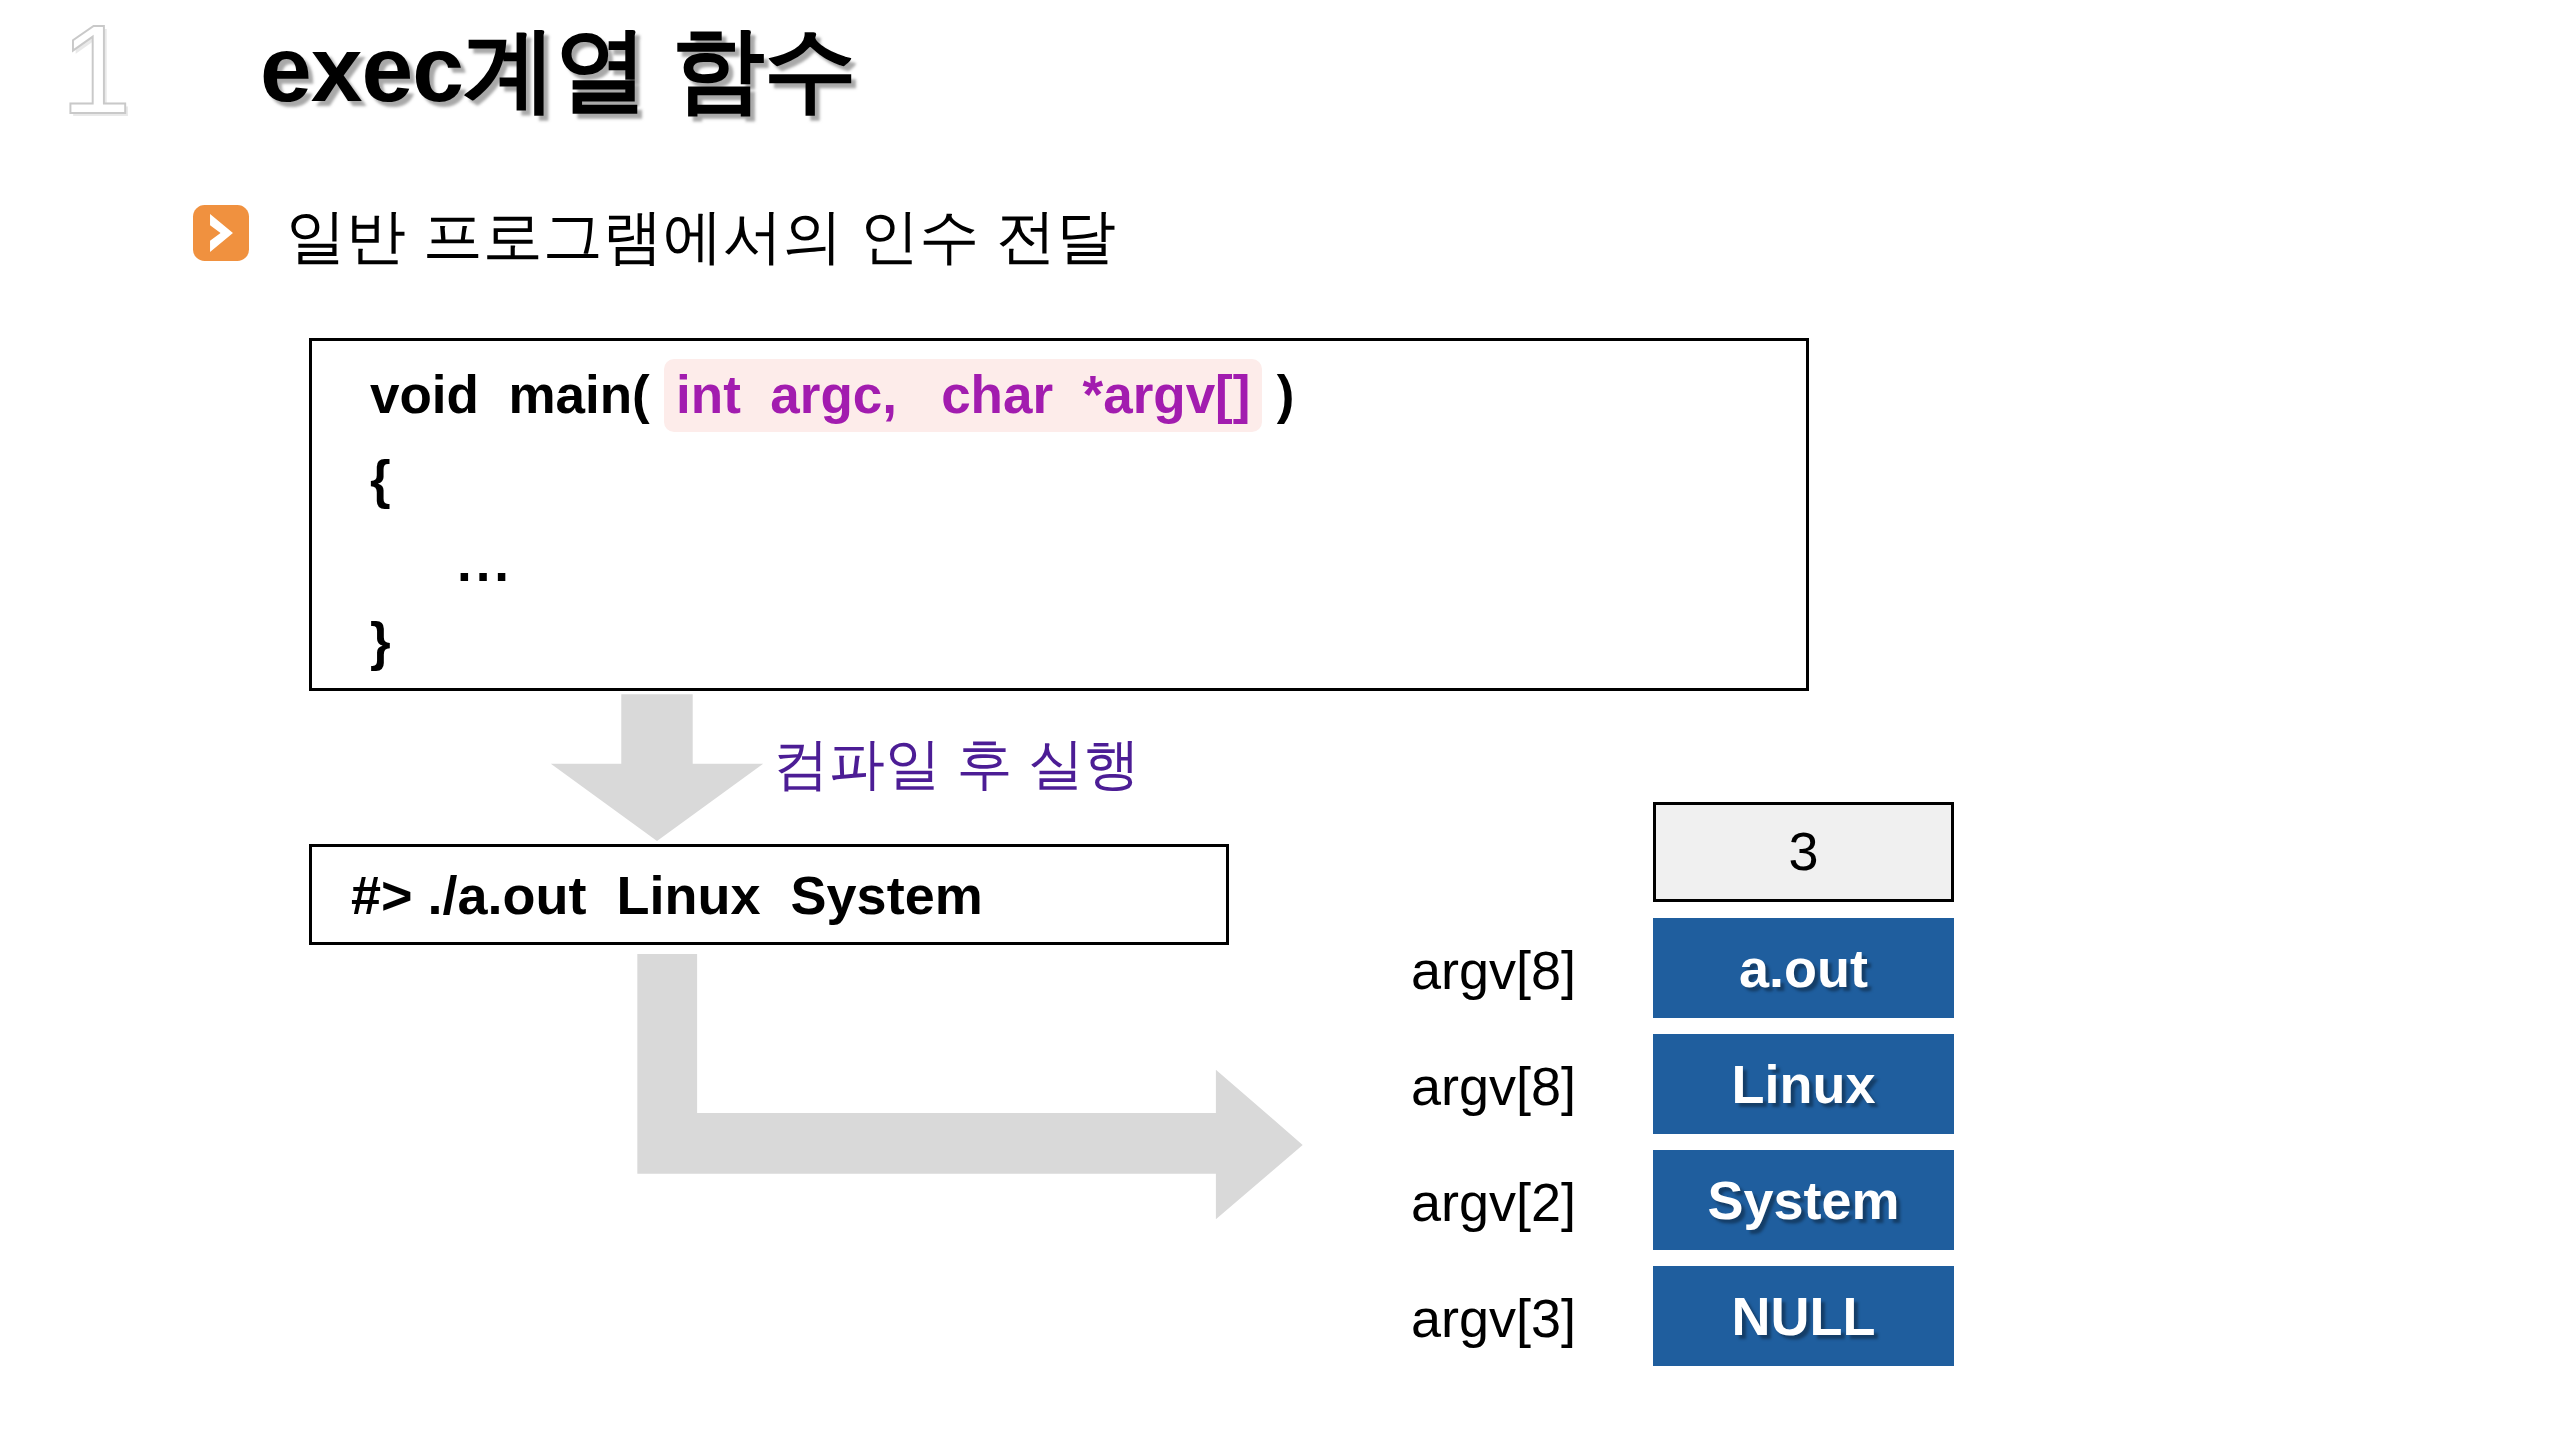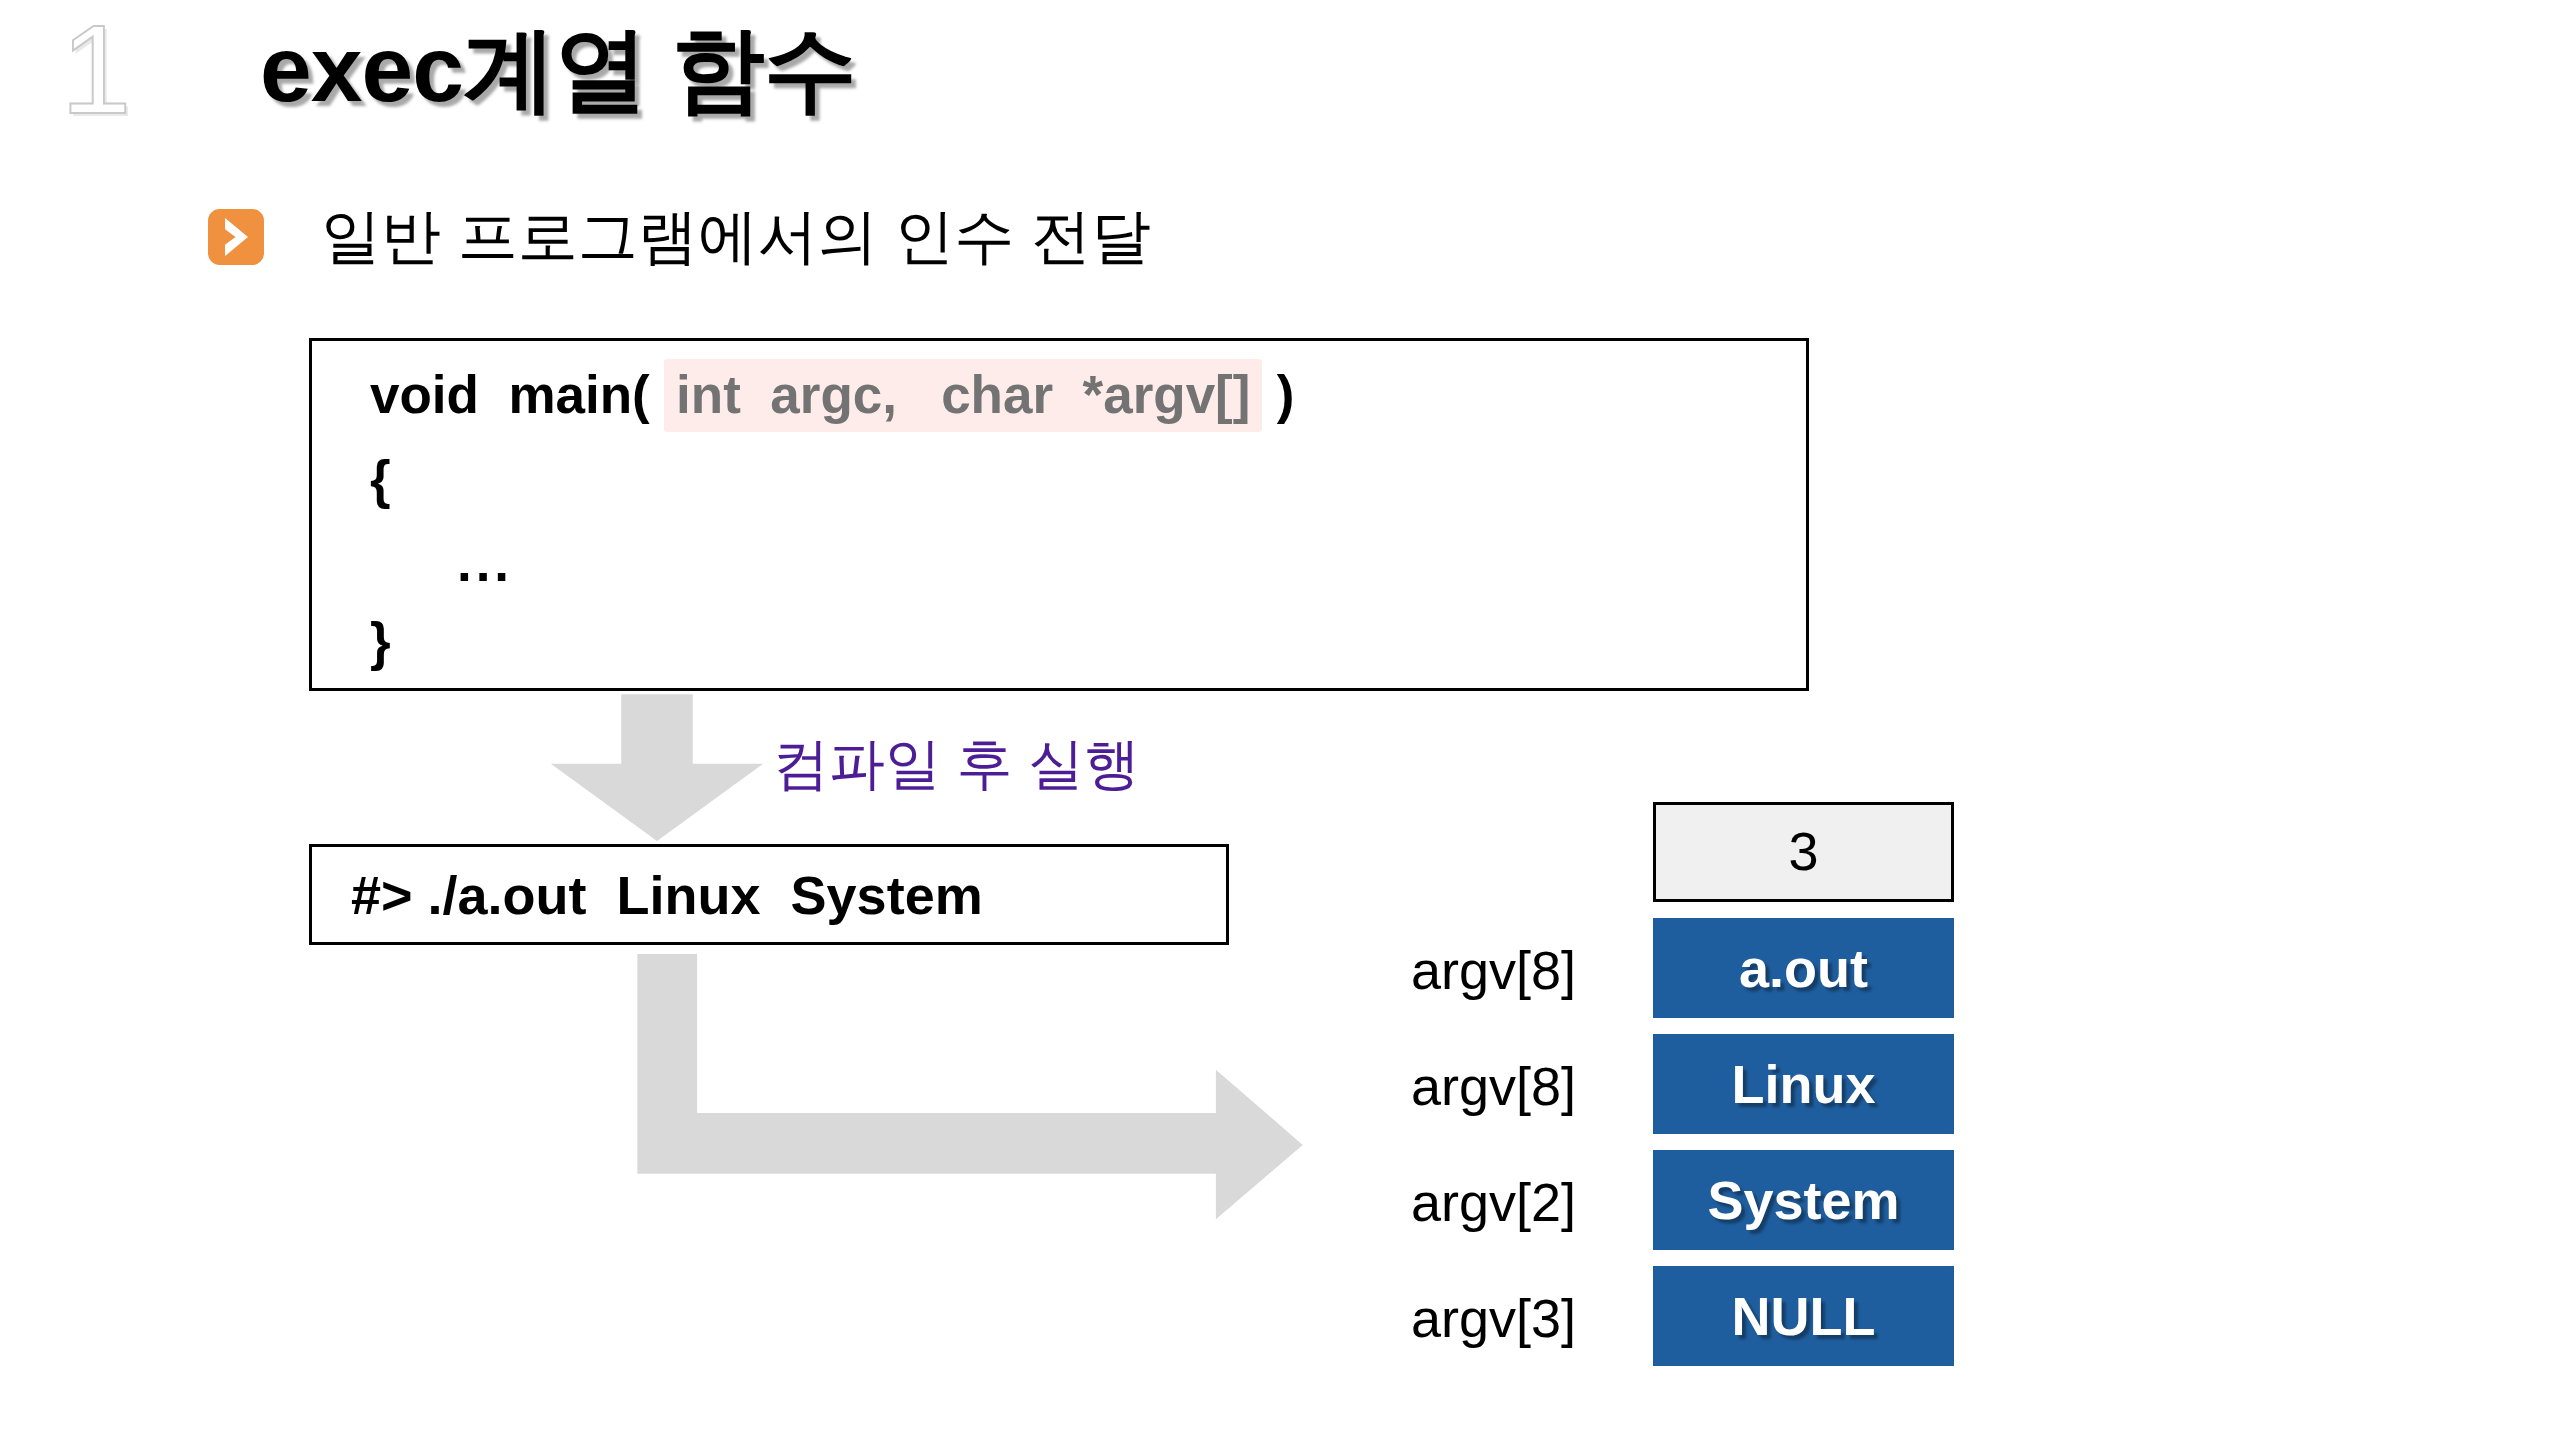--- a/index.html
+++ b/index.html
@@ -46,25 +46,23 @@
     color: #000000;
     text-shadow: 4.8px 4.8px 2.9px rgba(140,140,140,0.75);
     white-space: nowrap;
     letter-spacing: -1px;
     margin-left: 40px;
   }
 
   
   #bullet-row {
     position: absolute;
-    left: 208px;
+    left: 193px;
     top: 205px;
     display: flex;
-    align-items: center;
-    gap: 20px;
   }
   #bullet-marker {
     width: 56px;
     height: 56px;
     border-radius: 11.6px;
     background: #F0913F;
     display: flex;
     align-items: center;
     justify-content: center;
     flex: none;
@@ -97,23 +95,23 @@
     line-height: 58px;
     font-weight: 700;
     white-space: pre;
     color: #000000;
   }
   #code-line-signature { left: 58px; top: 25px; }
   #code-line-open      { left: 58px; top: 110px; }
   #code-line-ellipsis  { left: 145px; top: 193px; letter-spacing: 3.9px; }
   #code-line-close     { left: 58px; top: 272px; }
   .code-kw {
-    color: #737373;
+    color: #a21caf;
     background: #FDECEA;
-    border-radius: 3px;
+    border-radius: 10px;
     padding: 5.8px 11.6px 7.7px 11.6px;
   }
 
   
   #down-arrow {
     position: absolute;
     left: 546px;
     top: 694px;
     width: 222px;
     height: 150px;

